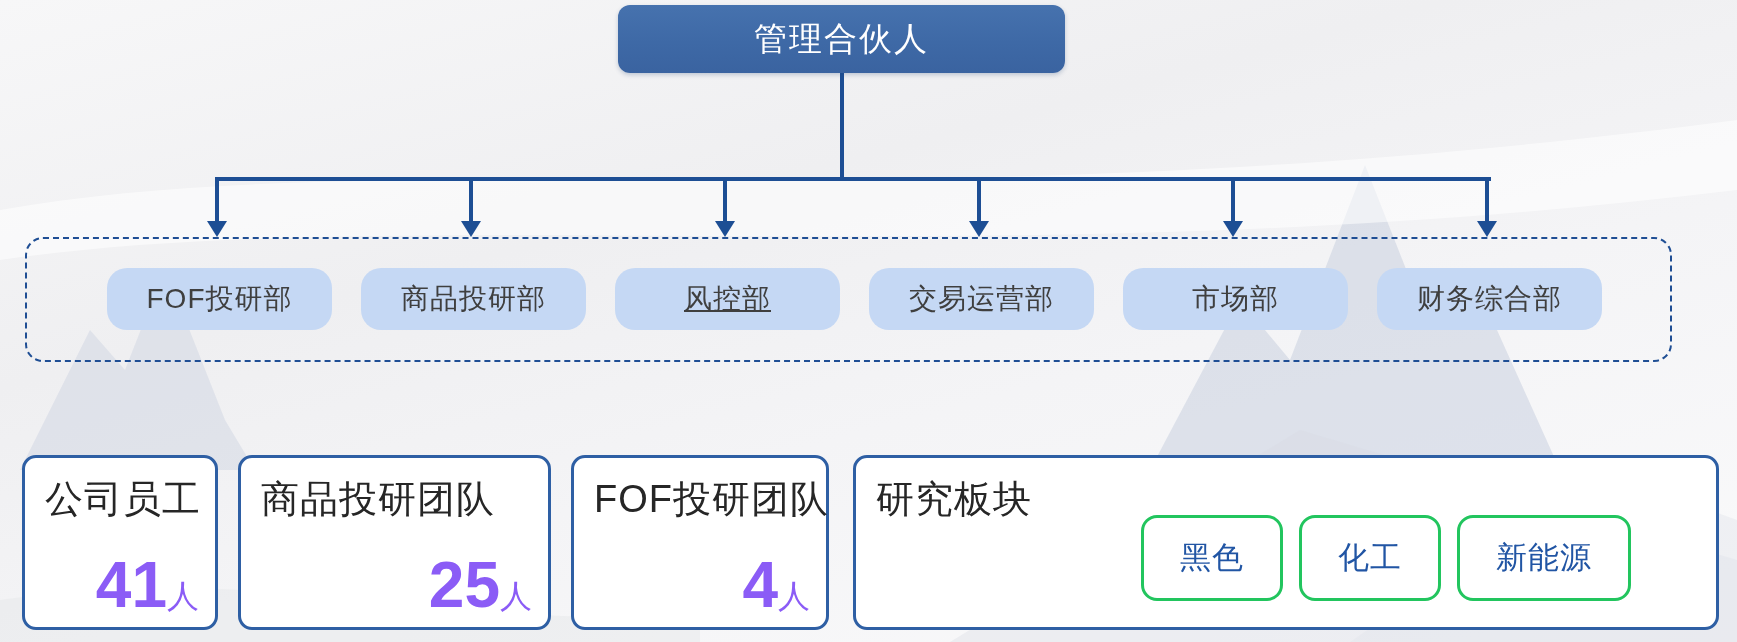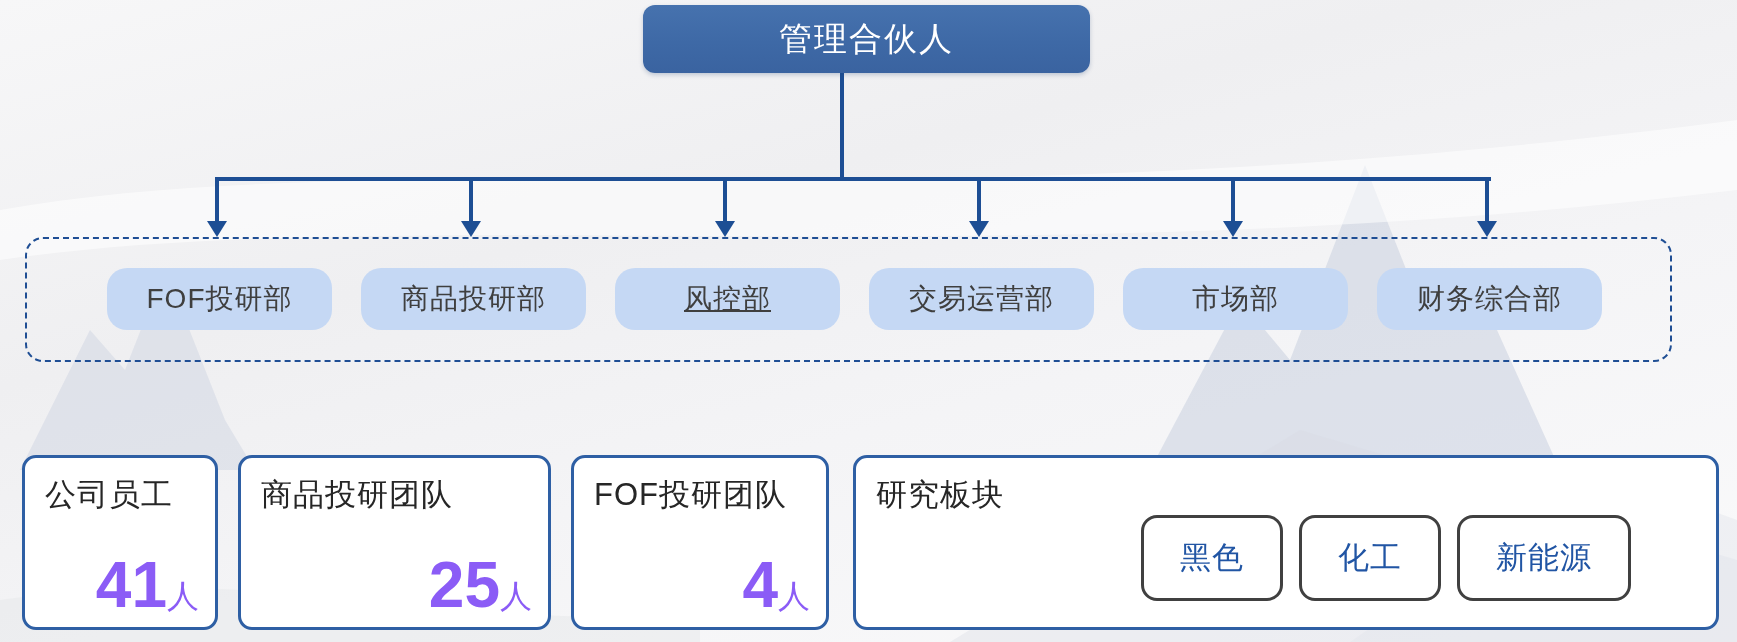--- a/index.html
+++ b/index.html
@@ -18,47 +18,47 @@
             border-left:10px solid transparent;border-right:10px solid transparent;
             border-top:16px solid #1d4e94;}
   .d1{left:215px;} .d2{left:469px;} .d3{left:723px;}
   .d4{left:977px;} .d5{left:1231px;} .d6{left:1485px;}
 
   
   .root-box{position:absolute;left:618px;top:5px;width:447px;height:68px;z-index:2;
             background:linear-gradient(180deg,#4672ae 0%,#3e69a6 55%,#3a63a0 100%);
             border-radius:12px;display:flex;align-items:center;justify-content:center;
             color:#ffffff;font-size:33px;letter-spacing:2px;
-            box-shadow:0 2px 4px rgba(40,70,120,.25);margin-left:25px;}
+            box-shadow:0 2px 4px rgba(40,70,120,.25);}
 
   
   .dept-wrap{position:absolute;left:25px;top:237px;width:1643px;height:121px;z-index:1;
              border:2px dashed #1f4e94;border-radius:18px;}
   .dept{position:absolute;top:29px;width:225px;height:62px;background:#c5d8f4;
         border-radius:20px;display:flex;align-items:center;justify-content:center;
         color:#3f3f3f;font-size:28px;letter-spacing:1px;}
   .p1{left:80px;} .p2{left:334px;} .p3{left:588px;text-decoration:underline;}
   .p4{left:842px;} .p5{left:1096px;} .p6{left:1350px;}
 
   
   .card{position:absolute;top:455px;height:175px;background:#ffffff;z-index:2;
         border:3px solid #2e5fa4;border-radius:14px;box-sizing:border-box;}
   .c1{left:22px;width:196px;}
   .c2{left:238px;width:313px;}
   .c3{left:571px;width:258px;}
   .c4{left:853px;width:866px;}
-  .card-label{position:absolute;left:20px;top:16px;color:#262626;font-size:31px;
+  .card-label{position:absolute;left:20px;top:16px;color:#262626;font-size:38px;
               letter-spacing:1px;white-space:nowrap;}
   .stat-value{position:absolute;right:16px;bottom:8px;color:#8b5cf6;white-space:nowrap;}
   .stat-value .num{font-size:64px;font-weight:700;line-height:1;}
   .stat-value .unit{font-size:32px;font-weight:500;}
 
   
   .sectors{position:absolute;right:85px;bottom:26px;display:flex;gap:16px;}
-  .sector-btn{height:86px;box-sizing:border-box;border:3px solid #404040;border-radius:16px;
+  .sector-btn{height:86px;box-sizing:border-box;border:3px solid #22c55e;border-radius:16px;
               background:#ffffff;color:#2155a4;font-size:31px;letter-spacing:1px;
               display:flex;align-items:center;justify-content:center;padding:0 36px;
               min-width:140px;}
 </style>
 </head>
 <body>
 
 <div class="stage">
 
   <svg class="bg-art" width="1737" height="642" viewBox="0 0 1737 642">

